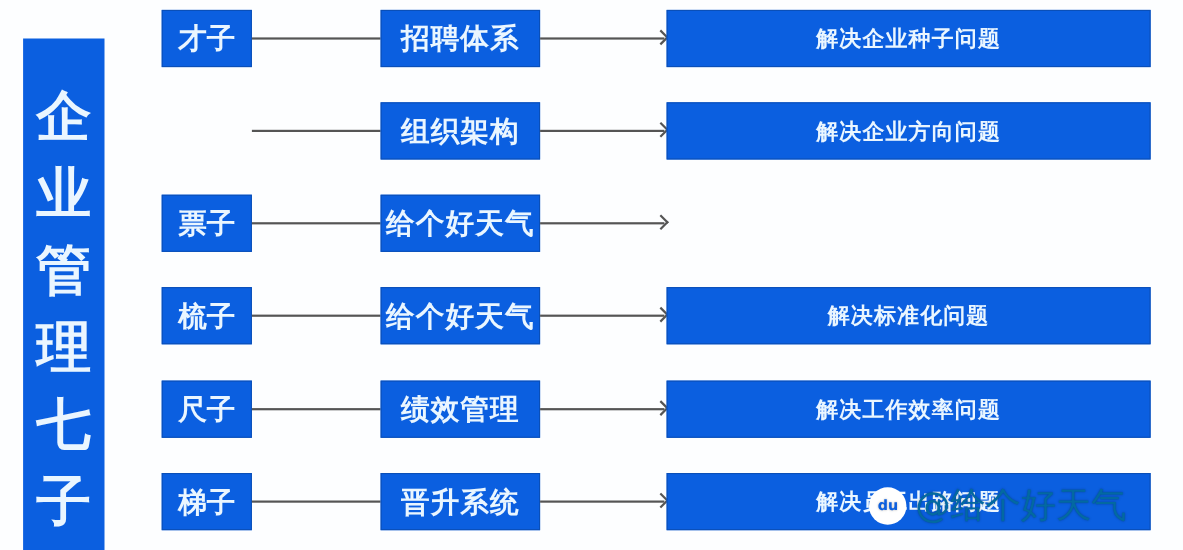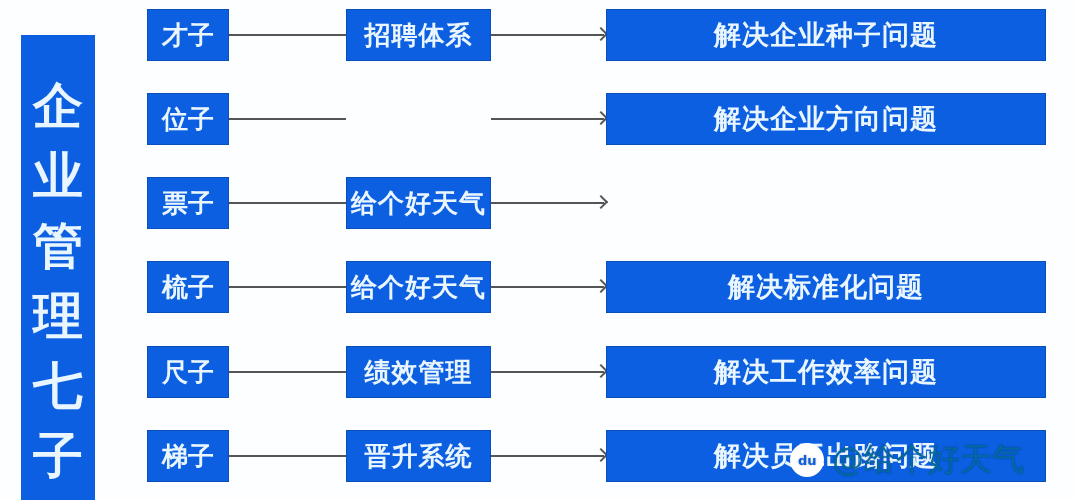--- a/index.html
+++ b/index.html
@@ -17,21 +17,21 @@
       color:#eaf6ff; font-size:50px; font-weight:bold; line-height:70px; height:70px;
     }
     .row { position:absolute; left:0; width:880px; height:52px; }
     .box {
       position:absolute; top:0; height:52px; background:#0b5fe0;
       border:1px solid #0a4fb8; box-sizing:border-box;
       color:#eaf6ff; font-weight:bold; display:flex; align-items:center; justify-content:center;
     }
     .box-a { left:147px; width:82px; font-size:26px; }
     .box-b { left:346px; width:145px; font-size:26px; letter-spacing:1px; }
-    .box-c { left:606px; width:440px; font-size:27px; letter-spacing:1px; }
+    .box-c { left:606px; width:440px; font-size:20px; letter-spacing:1px; }
     .line {
       position:absolute; top:25px; height:2px; background:#555;
     }
     .line-ab { left:229px; width:117px; }
     .line-bc { left:491px; width:113px; }
     .arrowhead {
       position:absolute; top:20px; left:596px; width:10px; height:10px;
       border-top:2px solid #555; border-right:2px solid #555;
       transform:rotate(45deg); box-sizing:border-box;
     }
@@ -62,22 +62,22 @@
 <div class="row" style="top:9px;">
   <div class="box box-a">才子</div>
   <div class="line line-ab"></div>
   <div class="box box-b">招聘体系</div>
   <div class="line line-bc"></div>
   <div class="arrowhead"></div>
   <div class="box box-c">解决企业种子问题</div>
 </div>
 
 <div class="row" style="top:93px;">
-  <div class="box box-a">位子</div>
   <div class="line line-ab"></div>
+  <div class="box box-b">组织架构</div>
   <div class="line line-bc"></div>
   <div class="arrowhead"></div>
   <div class="box box-c">解决企业方向问题</div>
 </div>
 
 <div class="row" style="top:177px;">
   <div class="box box-a">票子</div>
   <div class="line line-ab"></div>
   <div class="box box-b">给个好天气</div>
   <div class="line line-bc"></div>

